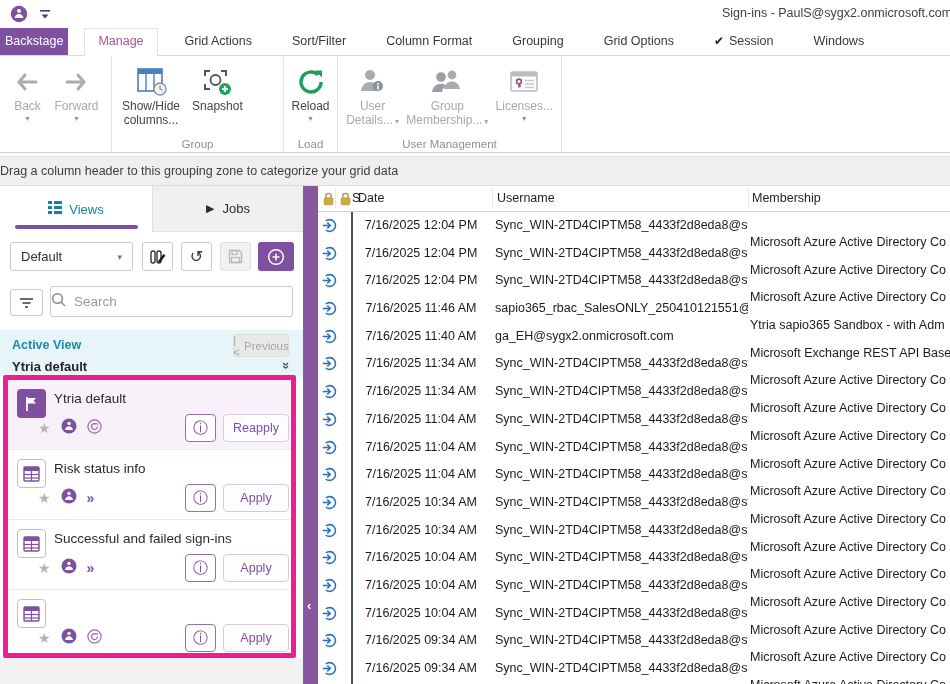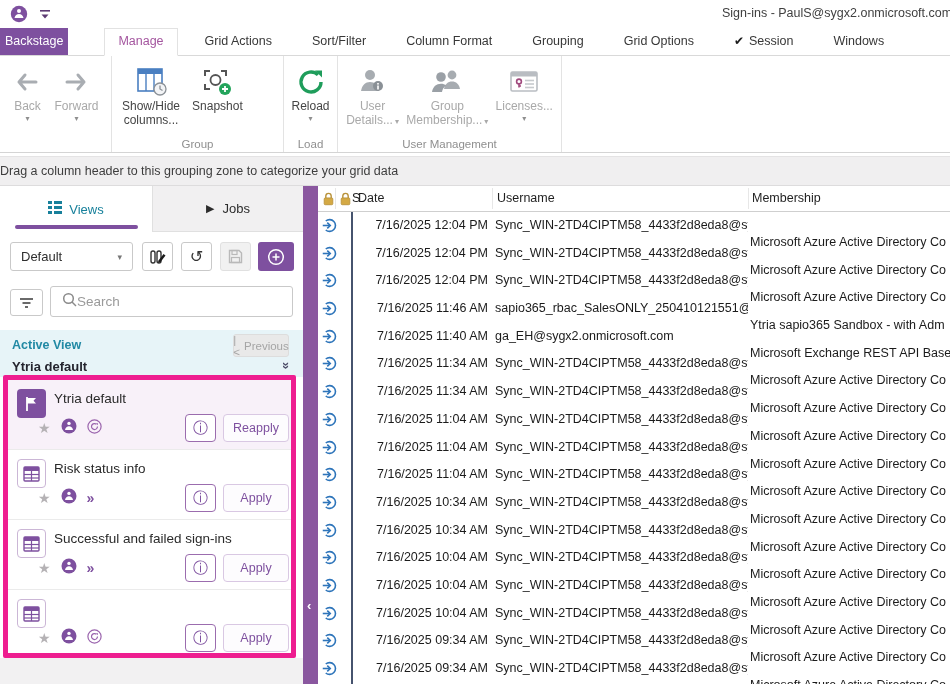--- a/index.html
+++ b/index.html
@@ -51,21 +51,21 @@
   .sq-btn{position:absolute;top:56px;width:31px;height:29px;border:1px solid #c9c9c9;border-radius:3px;
     background:#fff;display:flex;align-items:center;justify-content:center}
   #btn-edit-views{left:142px}
   #btn-undo{left:181px;font-size:16px;color:#333;line-height:1}
   #btn-save{left:220px;background:#f1f1f1;border-color:#e0e0e0}
   #btn-add-view{position:absolute;left:258px;top:56px;width:36px;height:29px;background:#7e509f;
     border-radius:3px;display:flex;align-items:center;justify-content:center}
   #btn-filter{position:absolute;left:10px;top:103px;width:33px;height:27px;border:1px solid #c9c9c9;
     border-radius:3px;background:#fff;display:flex;align-items:center;justify-content:center}
   #search-box{position:absolute;left:50px;top:100px;width:243px;height:31px;border:1px solid #c9c9c9;
-    border-radius:3px;background:#fff;display:flex;align-items:center;padding:0 11px;gap:0}
+    border-radius:3px;background:#fff;display:flex;align-items:center;padding:0 0;gap:8px}
   #search-input{border:none;outline:none;flex:1;font-size:13.5px;color:#333;
     font-family:"Liberation Sans",sans-serif}
   #search-input::placeholder{color:#9a9a9a}
   #active-view{position:absolute;left:0;top:144px;width:303px;height:47px;background:#e7f4f8}
   #active-view-label{position:absolute;left:12px;top:8px;font-size:12.5px;font-weight:bold;color:#2189a4}
   #btn-previous{position:absolute;left:233px;top:4px;width:56px;height:23px;background:#e9e9e9;
     border:1px solid #dddddd;border-radius:3px;color:#a5a5a5;font-size:11.5px;
     display:flex;align-items:center;justify-content:center;gap:4px}
   #active-view-name{position:absolute;left:12px;top:29px;font-size:13px;font-weight:bold;color:#24242e}
   #av-collapse{position:absolute;left:283px;top:28px;font-size:13px;color:#4c4c68;
@@ -97,21 +97,21 @@
   
   #grid{position:absolute;left:318px;top:186px;width:632px;height:498px;background:#fff;overflow:hidden}
   #grid-header{position:absolute;left:0;top:0;width:632px;height:26px;border-bottom:1px solid #cfcfcf;
     font-size:12.5px;color:#1f1f1f}
   #grid-header .hl{position:absolute;top:5px}
   .hsep{position:absolute;top:2px;bottom:2px;width:1px;background:#e7e7e7}
   #freeze-line{position:absolute;left:33px;top:26px;width:2px;height:472px;background:#46536e}
   #grid-rows{position:absolute;left:0;top:26px;width:632px;height:472px}
   .grow{position:relative;height:27.7px;font-size:12.5px;color:#1b1b1b}
   .grow .ric{position:absolute;left:4px;top:6px}
-  .grow .c-date{position:absolute;left:36px;top:6px;width:134px;text-align:right;white-space:nowrap}
+  .grow .c-date{position:absolute;left:36px;top:6px;width:134px;text-align:center;white-space:nowrap}
   .grow .c-user{position:absolute;left:177px;top:6px;width:253px;white-space:nowrap;overflow:hidden}
   .grow .c-app{position:absolute;left:432px;top:23px;width:200px;white-space:nowrap;overflow:hidden}
 </style>
 </head>
 <body>
 
 <div id="titlebar">
   <span id="app-logo">
     <svg width="18" height="18" viewBox="0 0 18 18">
         <circle cx="9" cy="9" r="8.2" fill="#7e509f"></circle>
@@ -123,21 +123,21 @@
     <svg width="14" height="14" viewBox="0 0 14 14">
         <rect x="2" y="3" width="10" height="1.6" fill="#5d3a73"></rect>
         <path d="M3.5 7.5h7L7 11.5z" fill="#5d3a73"></path>
       </svg>
   </span>
   <span id="window-title">Sign-ins - PaulS@sygx2.onmicrosoft.com (7</span>
 </div>
 
 <div id="tabrow">
   <div class="rtab backstage">Backstage</div>
-  <div class="rtab active" style="margin-left:36px">Manage</div>
+  <div class="rtab active" style="margin-left:16px">Manage</div>
   <div class="rtab" style="margin-left:14px">Grid Actions</div>
   <div class="rtab" style="margin-left:14px">Sort/Filter</div>
   <div class="rtab" style="margin-left:14px">Column Format</div>
   <div class="rtab" style="margin-left:14px">Grouping</div>
   <div class="rtab" style="margin-left:14px">Grid Options</div>
   <div class="rtab" style="margin-left:14px">
     <span class="chk">✔</span><span>Session</span>
   </div>
   <div class="rtab" style="margin-left:14px">Windows</div>
 

